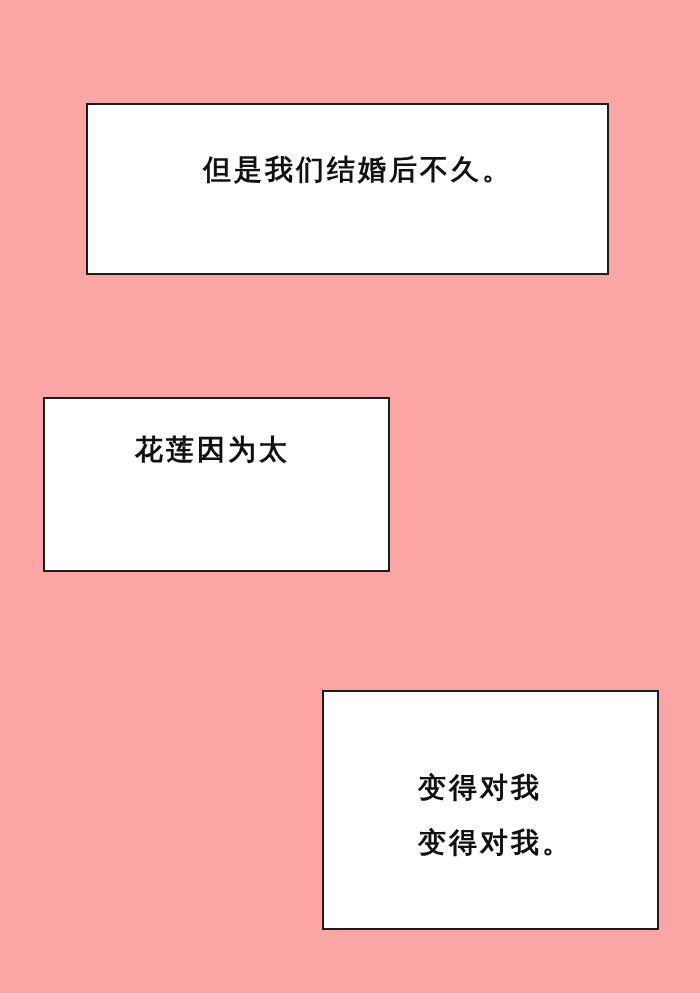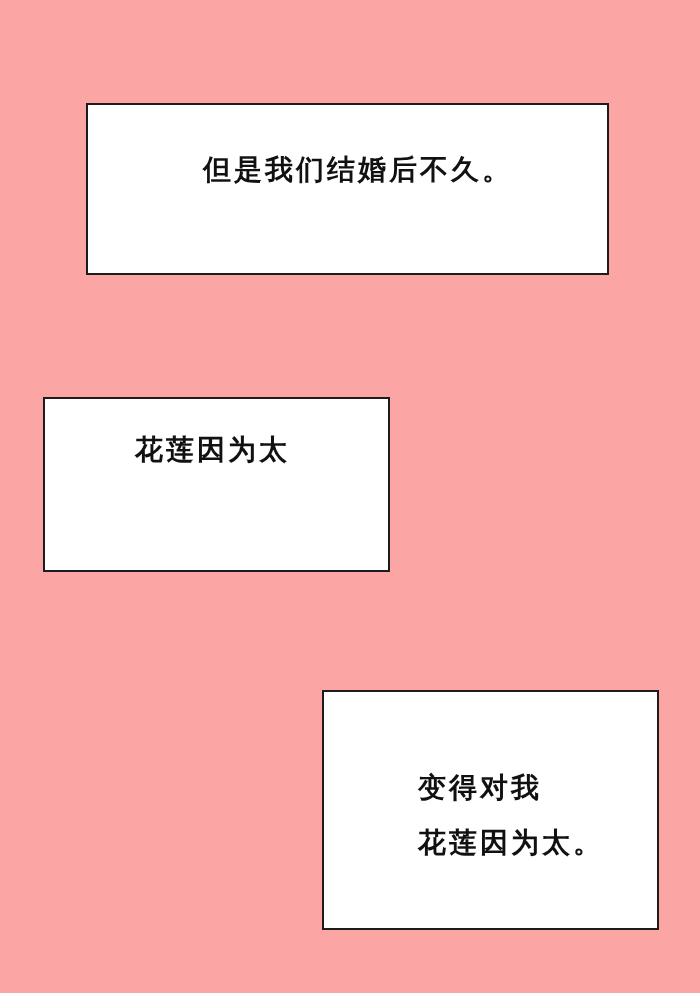--- a/index.html
+++ b/index.html
@@ -65,16 +65,16 @@
   <div class="narration-box box-1">
     <div class="line">但是我们结婚后不久。</div>
   </div>
 
   <div class="narration-box box-2">
     <div class="line">花莲因为太</div>
   </div>
 
   <div class="narration-box box-3">
     <div class="line">变得对我</div>
-    <div class="line">花莲因为太。</div>
+    <div class="line">变得对我。</div>
   </div>
 
 </div>
 
 </body></html>

